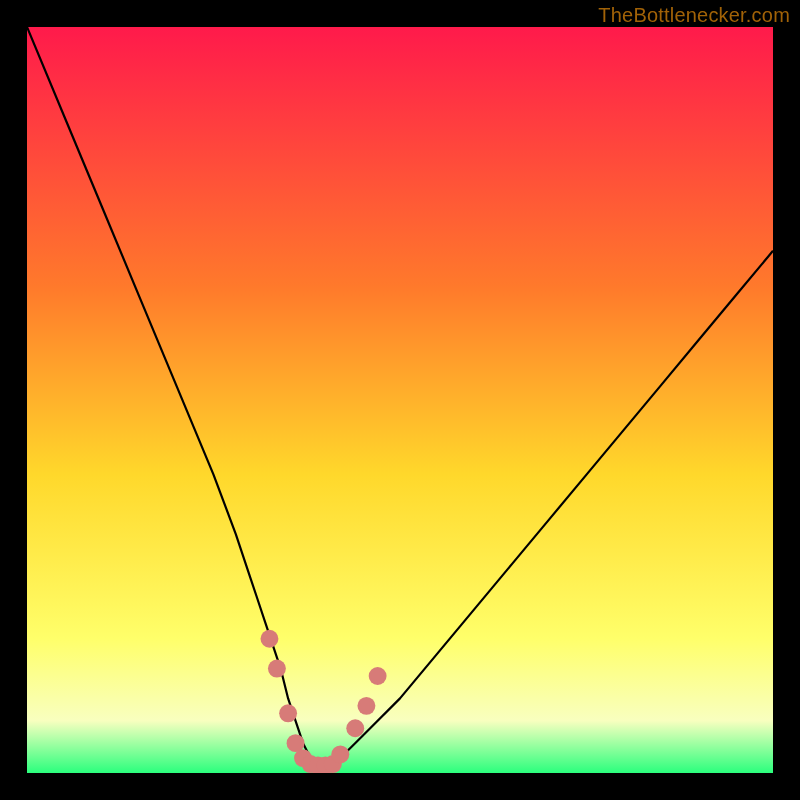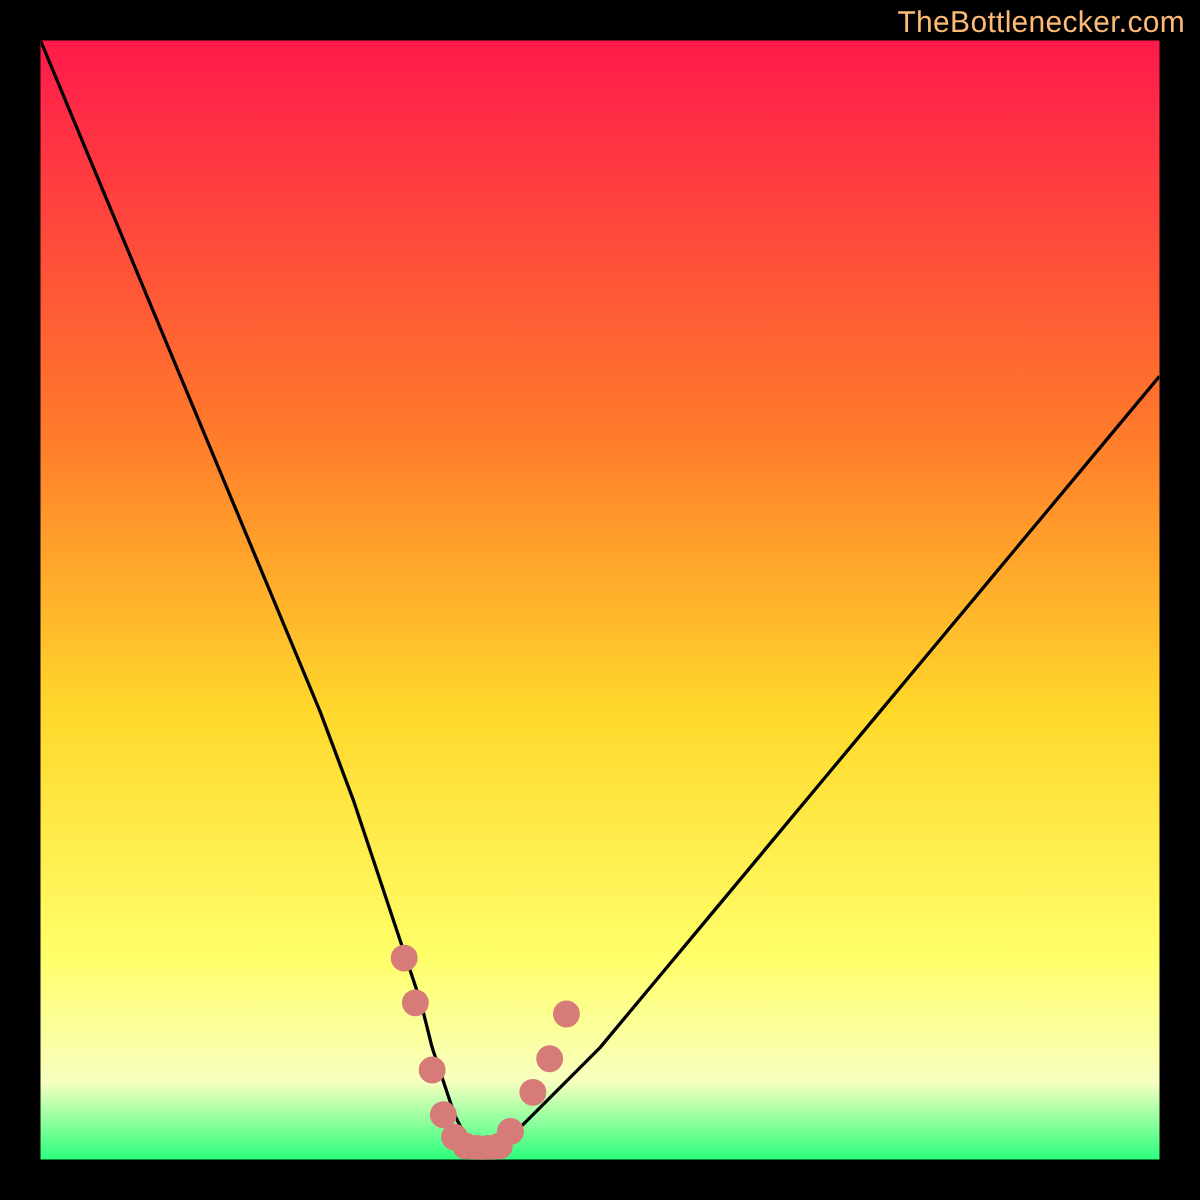--- a/index.html
+++ b/index.html
@@ -22,21 +22,21 @@
     left: 27px;
     top: 27px;
     width: 746px;
     height: 746px;
     
   }
   .watermark {
     position: absolute;
     top: 4px;
     right: 10px;
-    color: #fdba74;
+    color: #a16207;
     font-size: 20px;
     font-weight: 500;
     letter-spacing: 0.2px;
     z-index: 5;
   }
   svg.curve-layer {
     position: absolute;
     left: 0;
     top: 0;
     width: 746px;

